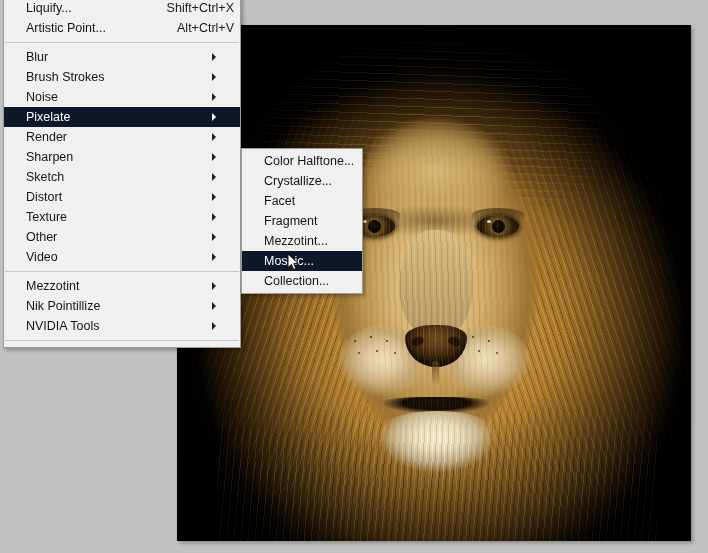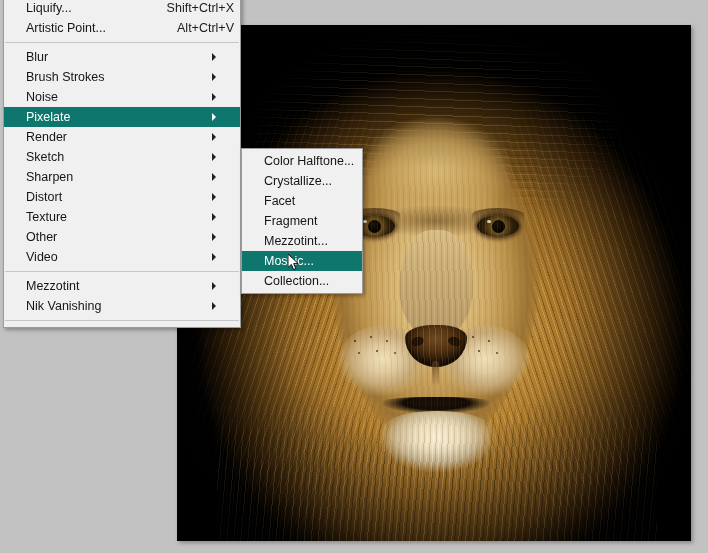--- a/index.html
+++ b/index.html
@@ -296,21 +296,21 @@
   .menu-item .arrow {
     margin-left: auto;
     padding-left: 18px;
     display: inline-block;
     width: 0; height: 0;
     border-left: 4px solid #202020;
     border-top: 4px solid transparent;
     border-bottom: 4px solid transparent;
   }
   .menu-item.selected {
-    background: #0f766e;
+    background: #0f172a;
     color: #ffffff;
   }
   .menu-item.selected .arrow { border-left-color: #ffffff; }
   .separator {
     height: 1px;
     margin: 4px 1px 4px 1px;
     background: #c6c6c6;
   }
 
   
@@ -415,28 +415,28 @@
     </div>
     <div class="menu-item selected">
       <span class="label">Pixelate</span>
       <span class="arrow"></span>
     </div>
     <div class="menu-item">
       <span class="label">Render</span>
       <span class="arrow"></span>
     </div>
     <div class="menu-item">
+      <span class="label">Sharpen</span>
+      <span class="arrow"></span>
+    </div>
+    <div class="menu-item">
       <span class="label">Sketch</span>
       <span class="arrow"></span>
     </div>
     <div class="menu-item">
-      <span class="label">Sharpen</span>
-      <span class="arrow"></span>
-    </div>
-    <div class="menu-item">
       <span class="label">Distort</span>
       <span class="arrow"></span>
     </div>
     <div class="menu-item">
       <span class="label">Texture</span>
       <span class="arrow"></span>
     </div>
     <div class="menu-item">
       <span class="label">Other</span>
       <span class="arrow"></span>
@@ -444,21 +444,25 @@
     <div class="menu-item">
       <span class="label">Video</span>
       <span class="arrow"></span>
     </div>
     <div class="separator"></div>
     <div class="menu-item">
       <span class="label">Mezzotint</span>
       <span class="arrow"></span>
     </div>
     <div class="menu-item">
-      <span class="label">Nik Vanishing</span>
+      <span class="label">Nik Pointillize</span>
+      <span class="arrow"></span>
+    </div>
+    <div class="menu-item">
+      <span class="label">NVIDIA Tools</span>
       <span class="arrow"></span>
     </div>
     <div class="separator"></div>
   </div>
 
 <div class="menu" id="pixelate-submenu">
     <div class="menu-item">
       <span class="label">Color Halftone...</span>
     </div>
     <div class="menu-item">

